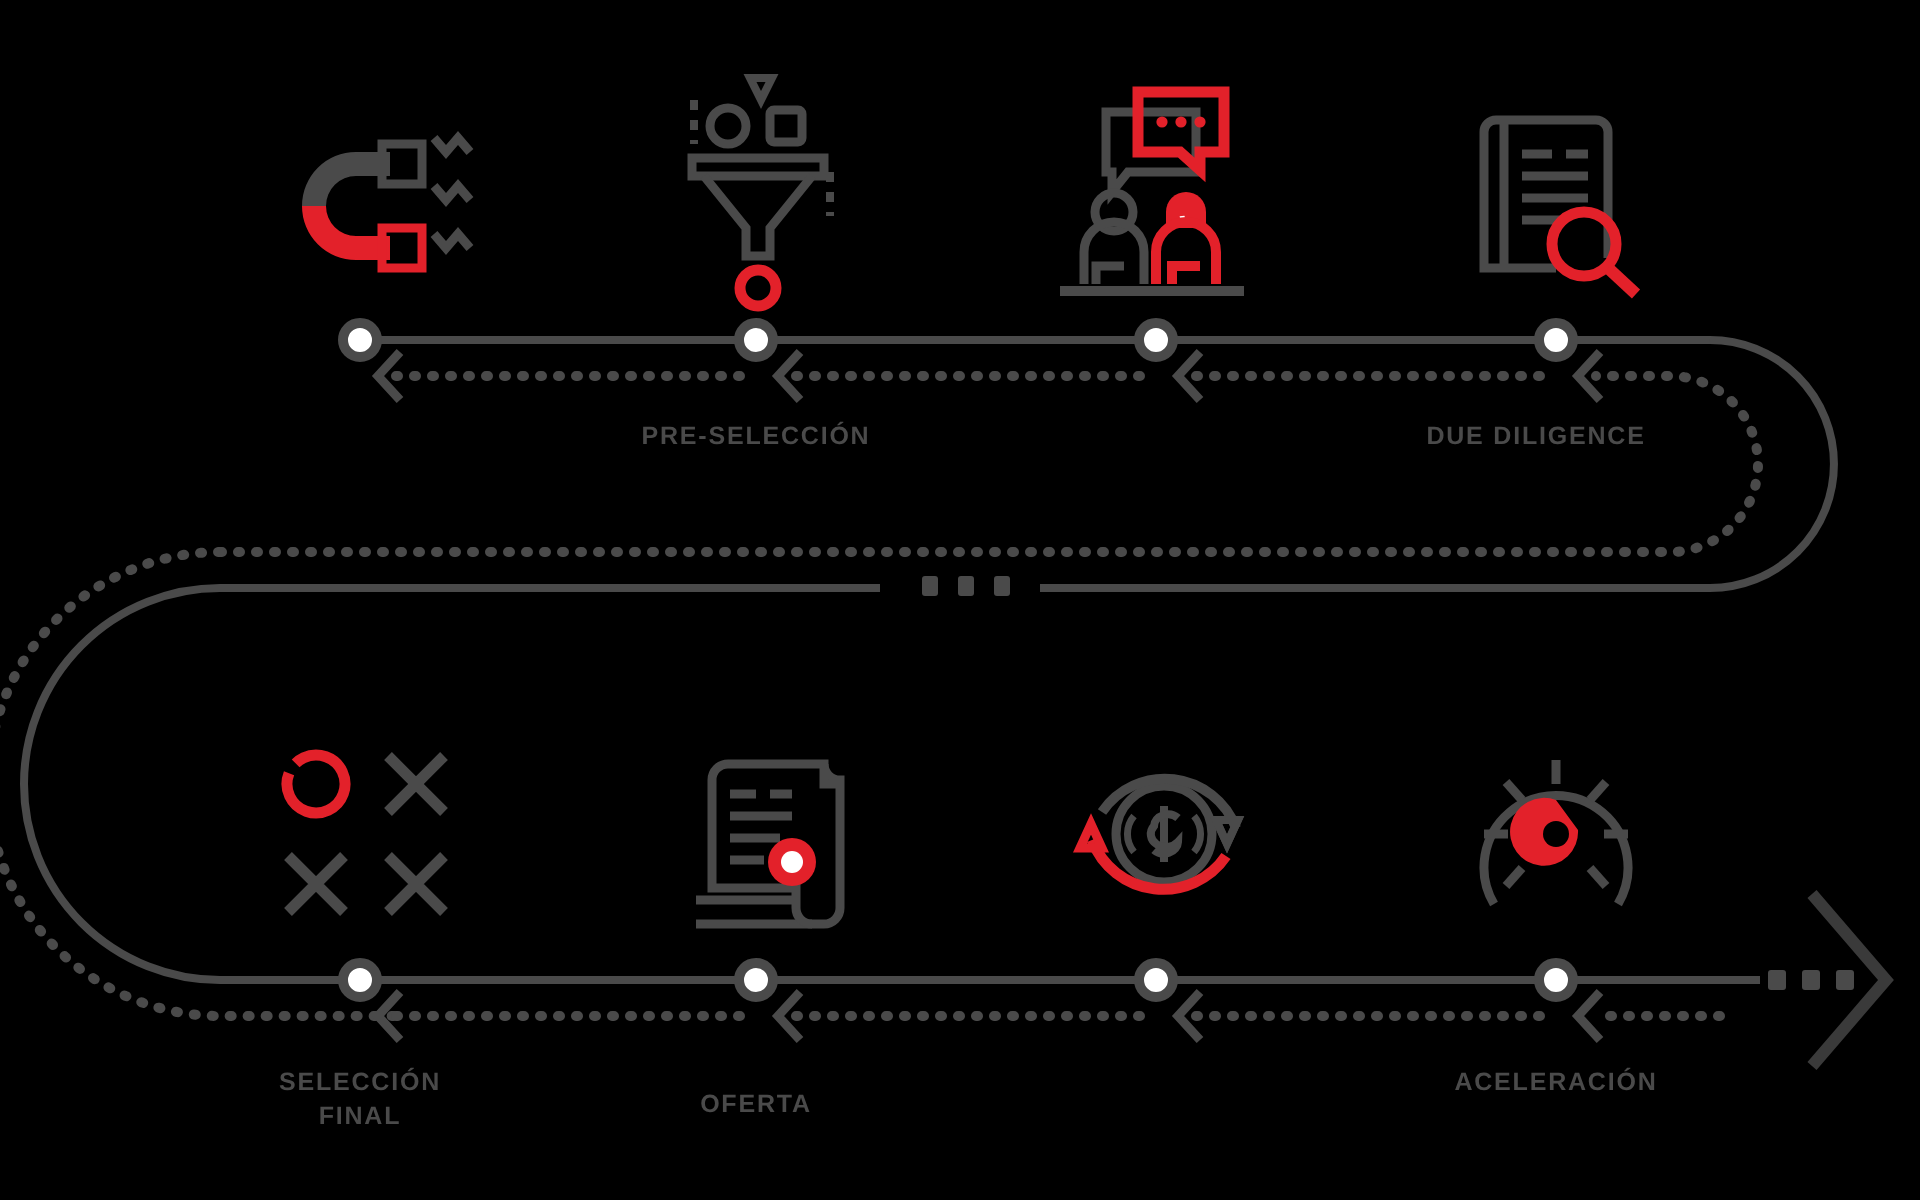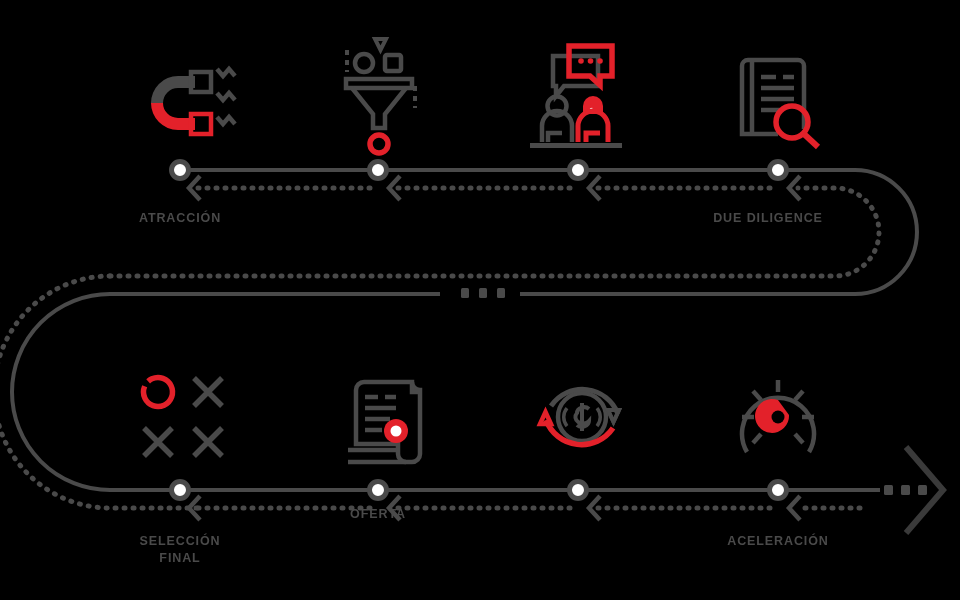--- a/index.html
+++ b/index.html
@@ -245,21 +245,21 @@
         <line x1="20" y1="71" x2="28" y2="62"></line>
         <line x1="70" y1="71" x2="62" y2="62"></line>
       </g>
 
       <path d="M45 28 A17 17 0 1 0 56 43 Z" fill="#e3212a"></path>
       <circle cx="45" cy="45" r="6.5" fill="#000000"></circle>
     </g>
 
   </svg>
 
-  <div class="stage-label" style="left:180px; top:210px; width:170px;">ATRACCIÓN</div>
+  <div class="stage-label" style="left:378px; top:210px; width:180px;">PRE-SELECCIÓN</div>
   <div class="stage-label" style="left:768px; top:210px; width:180px;">DUE DILIGENCE</div>
 
   <div class="stage-label" style="left:180px; top:533px; width:180px;">SELECCIÓN
 FINAL</div>
-  <div class="stage-label" style="left:378px; top:506px; width:160px;">OFERTA</div>
+  <div class="stage-label" style="left:378px; top:544px; width:160px;">OFERTA</div>
   <div class="stage-label" style="left:778px; top:533px; width:180px;">ACELERACIÓN</div>
 
 </div>
 
 </body></html>

